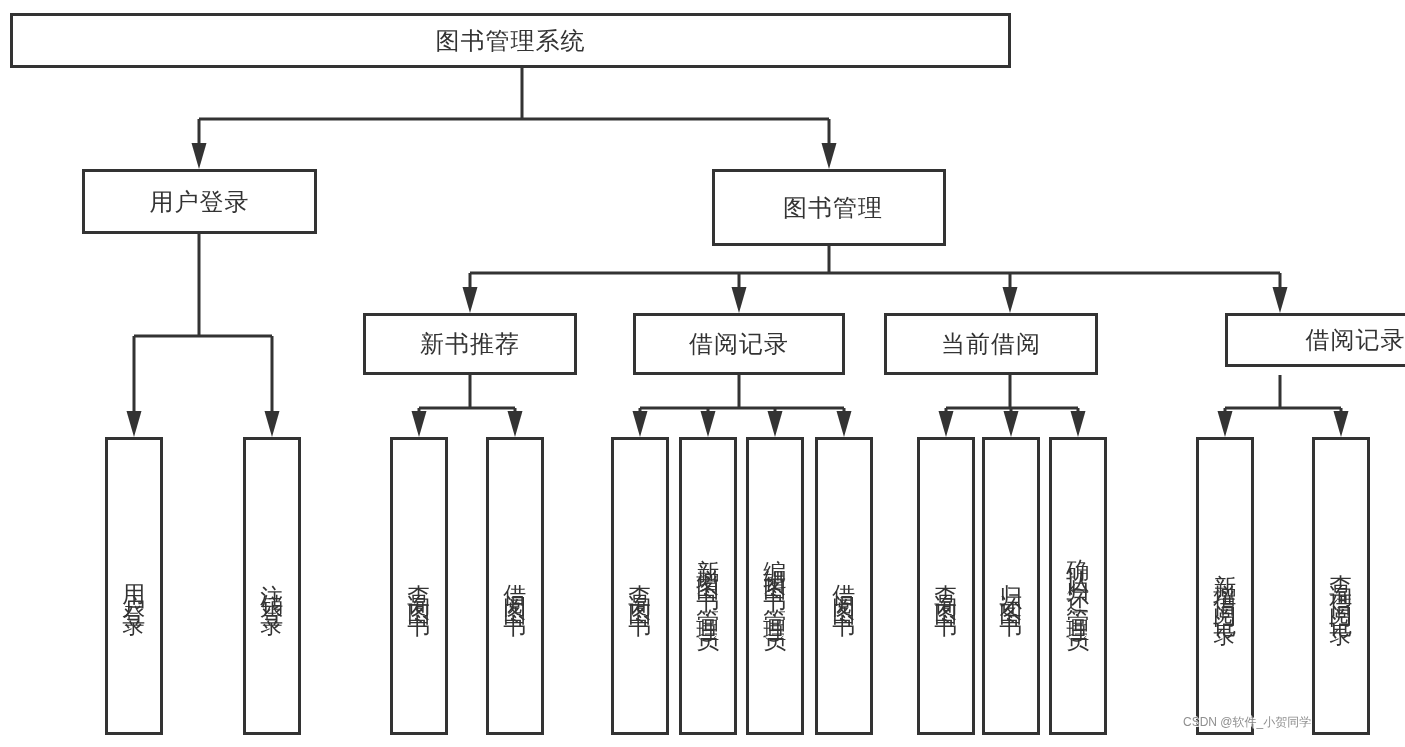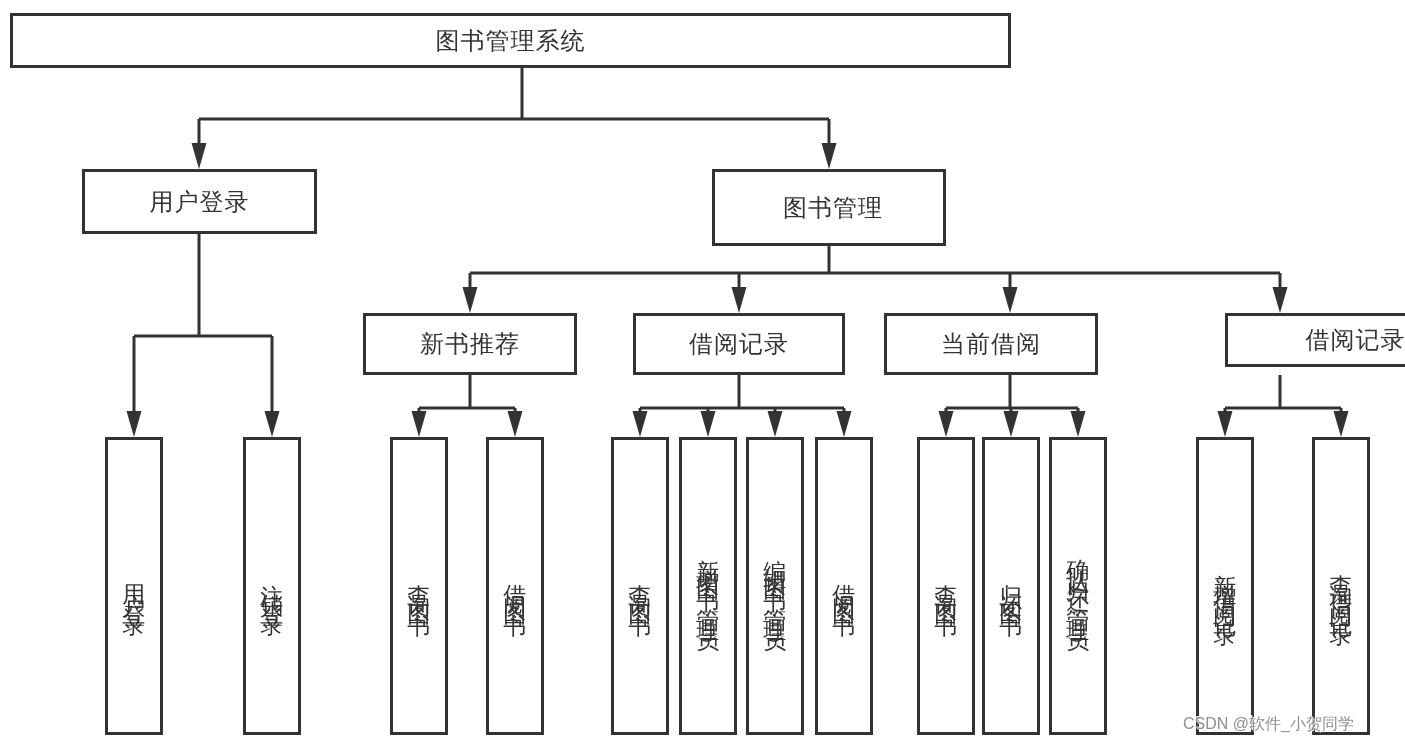--- a/index.html
+++ b/index.html
@@ -31,21 +31,21 @@
   .l3c{left:884px;top:313px;width:214px;height:62px;}
   .l3d{left:1225px;top:313px;width:214px;height:54px;padding-left:47px;}
   .leaf{top:437px;width:58px;height:298px;}
   .lf1{left:105px;}  .lf2{left:243px;}
   .lf3{left:390px;}  .lf4{left:486px;}
   .lf5{left:611px;}  .lf6{left:679px;}  .lf7{left:746px;}  .lf8{left:815px;}
   .lf9{left:917px;}  .lf10{left:982px;} .lf11{left:1049px;}
   .lf12{left:1196px;}.lf13{left:1312px;}
   .watermark{
     position:absolute;left:1183px;top:714px;z-index:3;
-    font-size:16px;color:#8f8f8f;white-space:nowrap;
+    font-size:12px;color:#8f8f8f;white-space:nowrap;
     text-shadow:1px 1px 0 #ffffff,-1px -1px 0 #ffffff;
   }
 </style>
 </head>
 <body>
 
 <div class="canvas">
 
   <svg class="connector-layer" width="1405" height="747" viewBox="0 0 1405 747" aria-hidden="true">
     <g stroke="#333333" stroke-width="3" fill="none">

